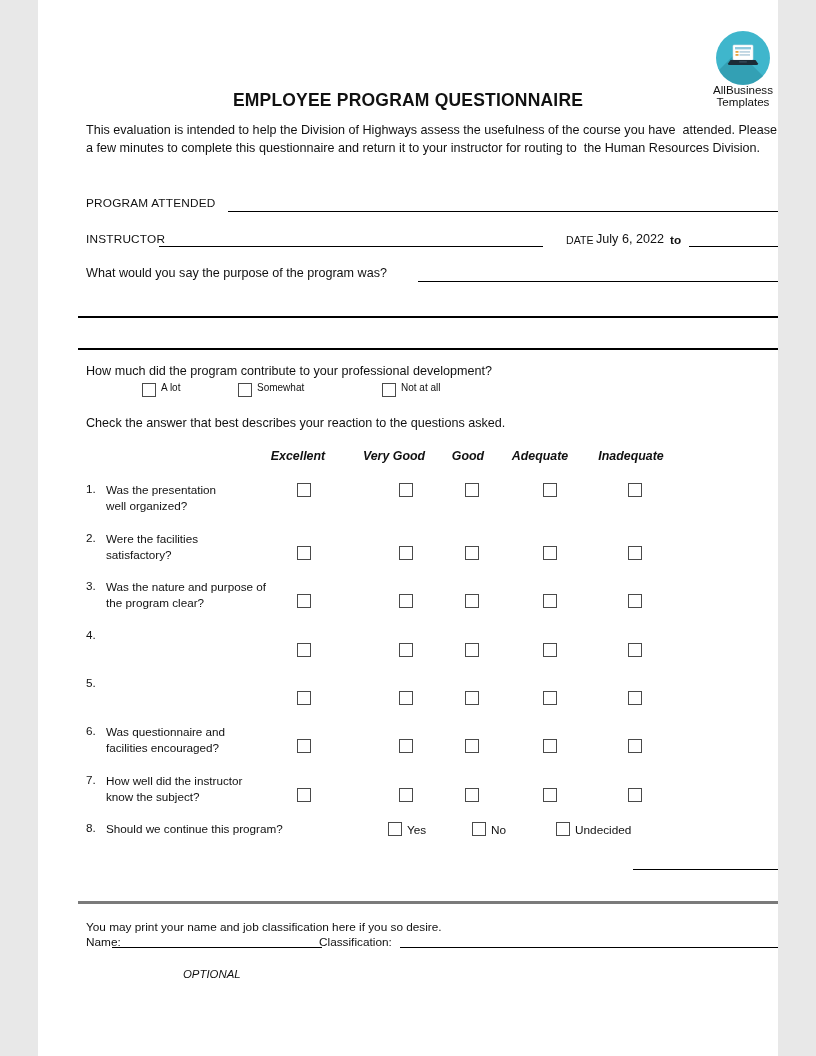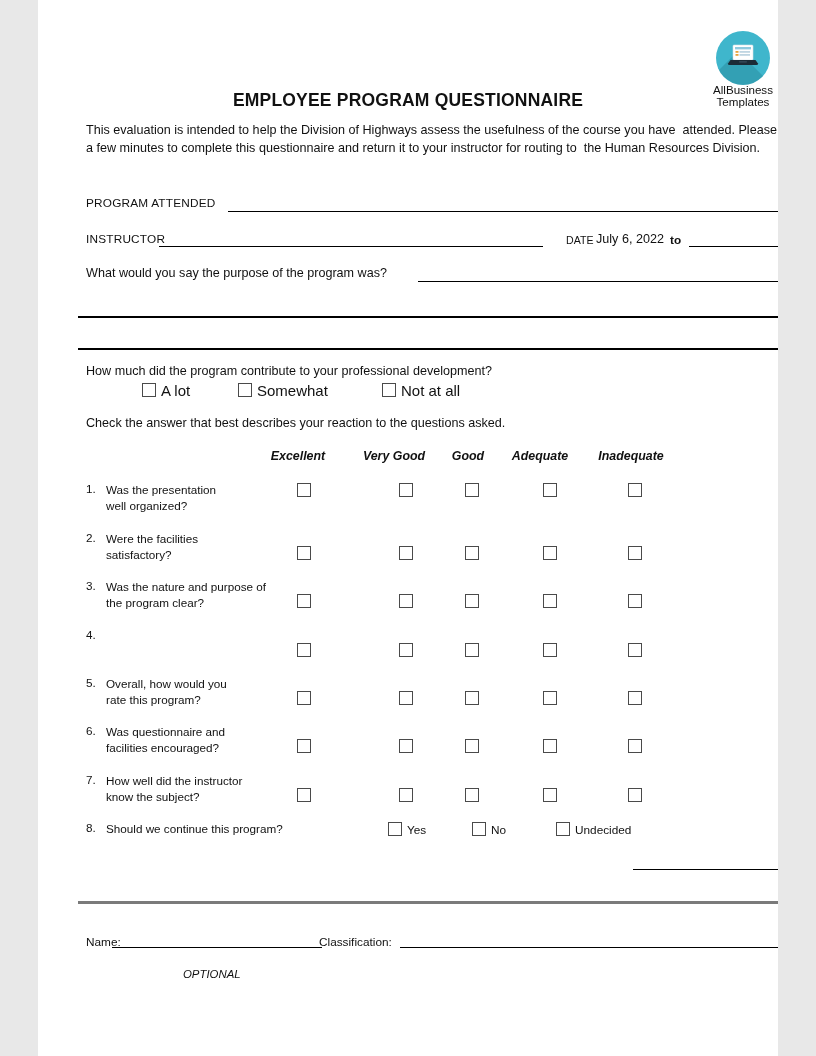--- a/index.html
+++ b/index.html
@@ -22,21 +22,21 @@
     border:1.7px solid #4a4a4a;background:#fff;cursor:pointer;
   }
   .title{left:0;right:0;text-align:center;font-weight:bold;font-size:17.5px;letter-spacing:.2px;}
   .intro{left:48px;top:121px;width:726px;font-size:12.6px;line-height:18.4px;white-space:pre-wrap;}
   .colhead{position:absolute;top:449px;transform:translateX(-50%);font-weight:bold;font-style:italic;font-size:12.4px;white-space:nowrap;}
   .rrow{left:0;width:816px;height:36px;}
   .rrow .qnum{position:absolute;left:48px;top:0;font-size:11.7px;}
   .rrow .qtext{position:absolute;left:68px;top:0;width:190px;font-size:11.7px;line-height:16.2px;}
   .rrow .cb.hi{top:1px;}
   .rrow .cb.lo{top:15px;}
-  .optlabel{font-size:15px;text-align:center;}
+  .optlabel{font-size:10px;text-align:center;}
   
   .logo-circle{
     position:absolute;left:678px;top:31px;width:54px;height:54px;border-radius:50%;
     background:var(--brand-teal,#3fb6cc);overflow:hidden;
   }
   .logo-shadow{
     position:absolute;left:22px;top:20px;width:70px;height:70px;
     background:rgba(0,60,70,.18);transform:rotate(45deg);transform-origin:top left;
   }
   .logo-laptop{position:absolute;left:10px;top:11px;}
@@ -134,21 +134,20 @@
     <span class="qnum">4.</span>
     <span class="cb lo" style="left:259px"></span>
     <span class="cb lo" style="left:361px"></span>
     <span class="cb lo" style="left:427px"></span>
     <span class="cb lo" style="left:505px"></span>
     <span class="cb lo" style="left:590px"></span>
   </div>
 
   <div class="abs rrow" style="top:676px">
     <span class="qnum">5.</span>
-    <span class="qtext"><span>Overall, how would you</span><br><span>rate this program?</span></span>
     <span class="cb lo" style="left:259px"></span>
     <span class="cb lo" style="left:361px"></span>
     <span class="cb lo" style="left:427px"></span>
     <span class="cb lo" style="left:505px"></span>
     <span class="cb lo" style="left:590px"></span>
   </div>
 
   <div class="abs rrow" style="top:724px">
     <span class="qnum">6.</span>
     <span class="qtext"><span>Was questionnaire and</span><br><span>facilities encouraged?</span></span>
@@ -177,20 +176,21 @@
     <span class="cb hi" style="left:434px"></span>
     <span class="abs t11" style="left:453px;top:1px">No</span>
     <span class="cb hi" style="left:518px"></span>
     <span class="abs t11" style="left:537px;top:1px">Undecided</span>
   </div>
 
   <div class="abs line" style="left:595px;top:869px;width:188px"></div>
 
   <div class="abs divider" style="left:40px;top:901px;width:738px"></div>
 
+  <span class="abs t11" style="left:48px;top:919px">You may print your name and job classification here if you so desire.</span>
   <span class="abs t11" style="left:48px;top:934px">Name:</span>
   <div class="abs line" style="left:74px;top:947px;width:210px"></div>
   <span class="abs t11" style="left:281px;top:934px">Classification:</span>
   <div class="abs line" style="left:362px;top:947px;width:420px"></div>
 
   <span class="abs ital" style="left:145px;top:968px;font-size:11.4px">OPTIONAL</span>
 
 </div>
 
 </body></html>

